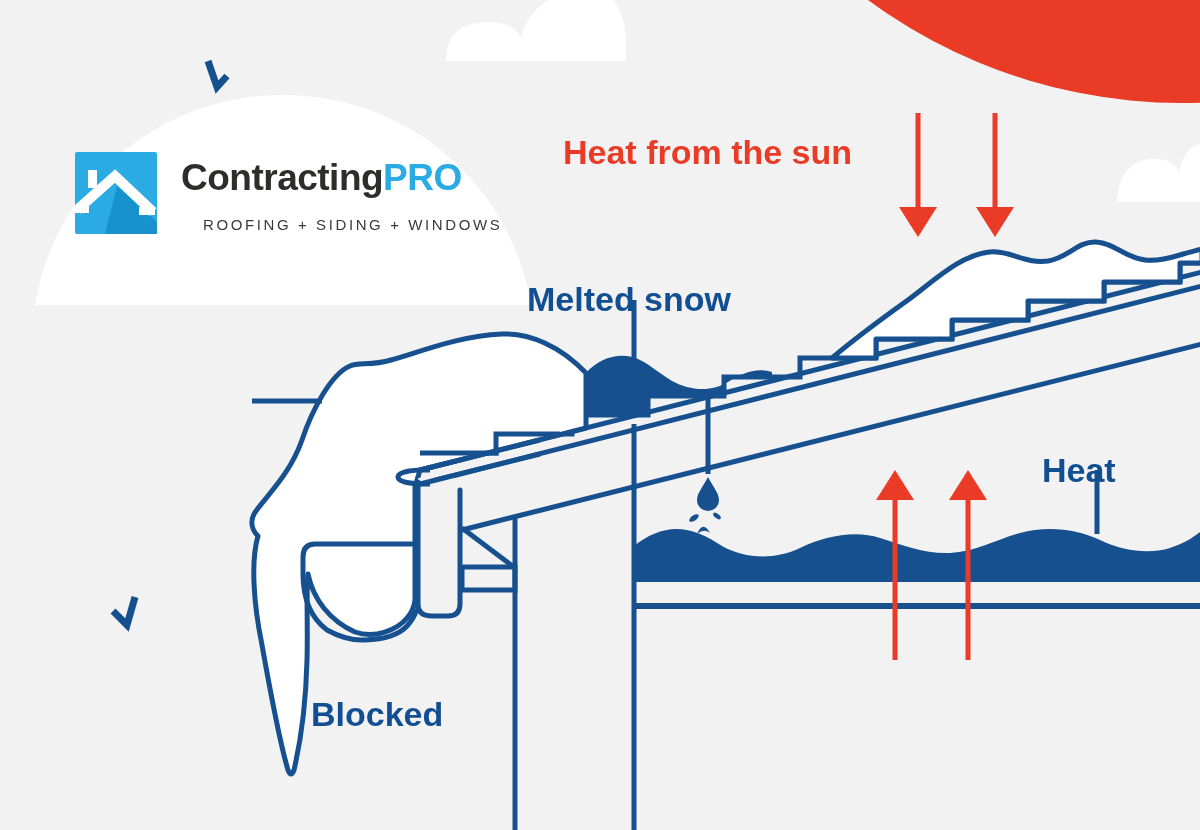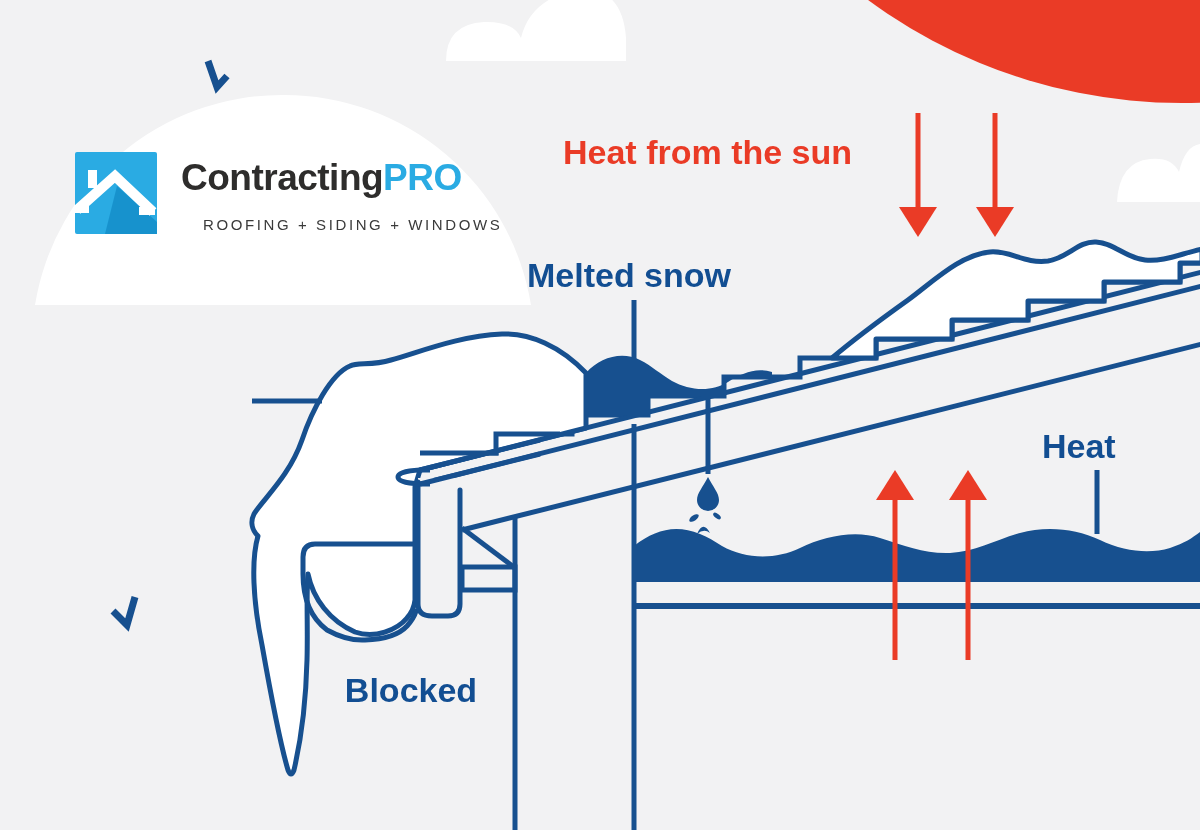--- a/index.html
+++ b/index.html
@@ -14,24 +14,24 @@
   .ln{stroke:var(--c-blue);stroke-width:5;fill:none;}
   .lnr{stroke:var(--c-blue);stroke-width:5;fill:none;stroke-linejoin:round;stroke-linecap:round;}
   .wht{fill:var(--c-white);stroke:var(--c-blue);stroke-width:5;stroke-linejoin:round;}
   .bluefill{fill:var(--c-blue);}
   .redfill{fill:var(--c-red);}
   .redln{stroke:var(--c-red);stroke-width:5;fill:none;}
   .cloud{fill:var(--c-white);}
   .grayfill{fill:var(--c-bg);}
 
   .label{position:absolute;font-weight:bold;white-space:nowrap;}
-  .label.blue{color:var(--c-text-blue);}
+  .label.blue{color:var(--c-text-blue);margin-top:24px;}
   .label.red{color:var(--c-red);}
   .fs34{font-size:34px;line-height:40px;}
-  .center{text-align:center;white-space:normal;}
+  .center{white-space:normal;}
 
   .logo{position:absolute;left:75px;top:152px;width:420px;height:95px;}
   .logo-icon{position:absolute;left:0;top:3px;width:82px;height:82px;}
   .logo-name{position:absolute;left:95px;top:5px;font-size:37px;font-weight:600;
              letter-spacing:-0.5px;color:var(--c-logo-dark);white-space:nowrap;margin-left:11px;}
   .logo-name .pro{color:var(--c-logo-blue);font-weight:bold;}
   .logo-tagline{position:absolute;left:96px;top:64px;font-size:15px;font-weight:400;
                 letter-spacing:2.6px;color:var(--c-tagline);white-space:nowrap;margin-left:32px;}
 </style>
 </head>

